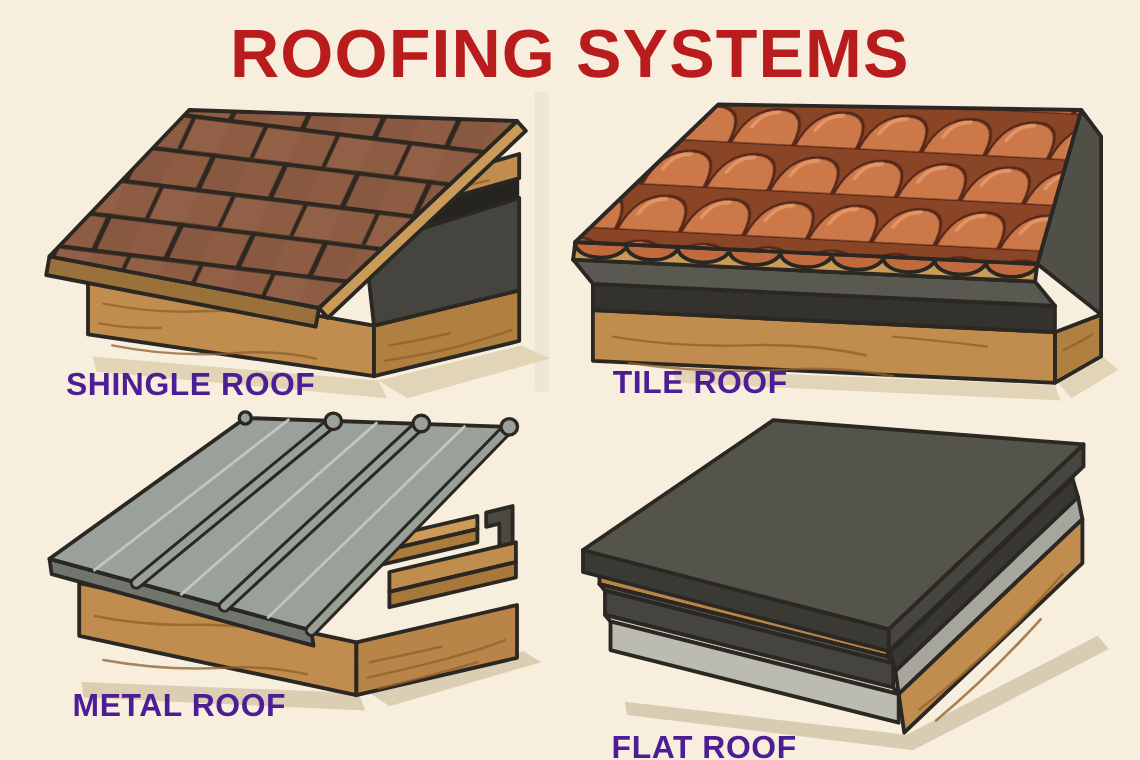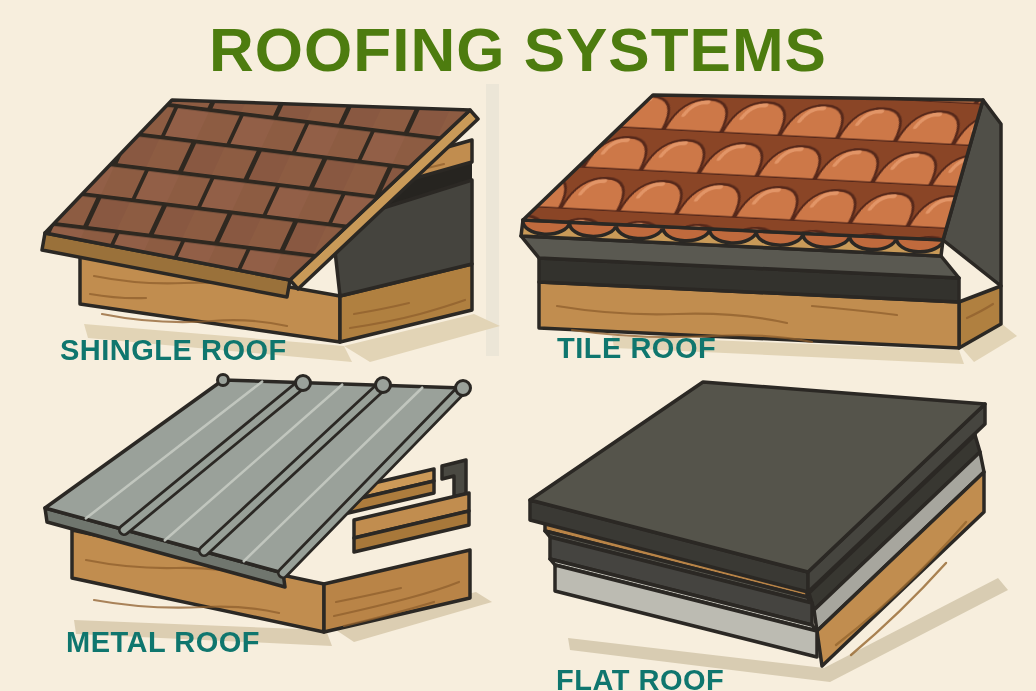--- a/index.html
+++ b/index.html
@@ -6,37 +6,37 @@
   body{
     width:1036px;height:691px;overflow:hidden;position:relative;
     background:#f7eedd;
     font-family:"Liberation Sans","DejaVu Sans",sans-serif;
   }
   .poster{position:absolute;inset:0;}
   .page-title{
     position:absolute;left:0;right:0;top:14px;
     text-align:center;
     font-size:62px;font-weight:700;letter-spacing:1px;
-    color:#4d7c0f;
+    color:#b91c1c;
     margin:0;
   }
   .seam{
     position:absolute;left:486px;top:84px;width:13px;height:272px;
     background:#e7e2d4;opacity:.65;
   }
   .fig{position:absolute;}
   .fig svg{display:block;width:100%;height:100%;}
   .fig-shingle{left:14px;top:84px;width:492px;height:288px;}
   .fig-tile{left:512px;top:80px;width:512px;height:292px;}
   .fig-metal{left:14px;top:370px;width:500px;height:308px;}
   .fig-flat{left:506px;top:370px;width:522px;height:312px;}
   .roof-label{
     position:absolute;
     font-size:29px;font-weight:700;letter-spacing:.5px;
-    color:#0f766e;white-space:nowrap;
+    color:#4c1d95;white-space:nowrap;
   }
   .lbl-shingle{left:60px;top:334px;}
   .lbl-tile{left:557px;top:332px;}
   .lbl-metal{left:66px;top:626px;}
   .lbl-flat{left:556px;top:626px;margin-top:38px;}
   .outl{stroke:#2b2824;stroke-width:3.5;stroke-linejoin:round;}
   .grain{stroke:#8f5f2d;stroke-width:2.2;fill:none;opacity:.75;stroke-linecap:round;}
   .graind{stroke:#96672f;stroke-width:2.4;fill:none;opacity:.8;stroke-linecap:round;}
 </style>
 </head>

